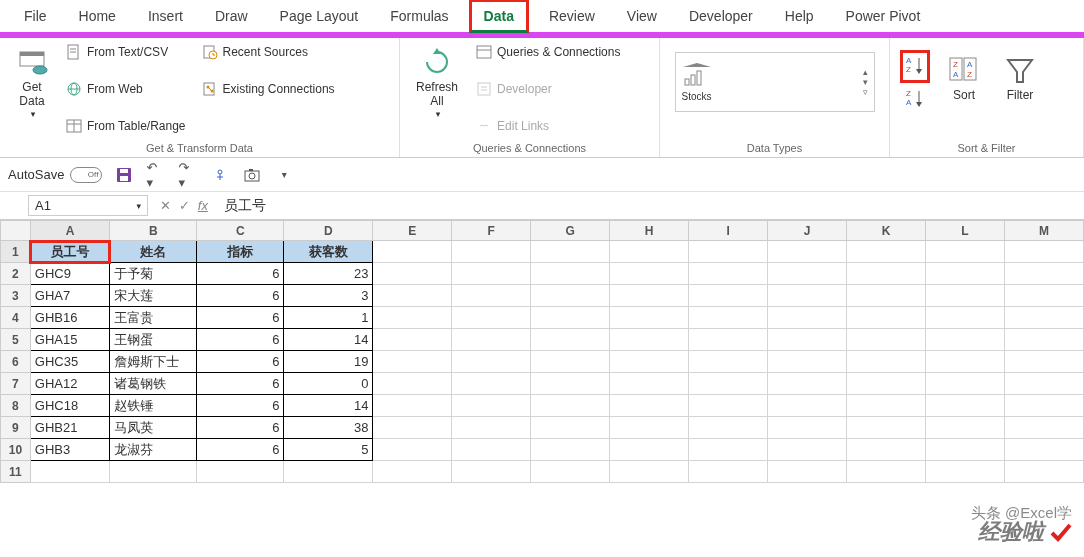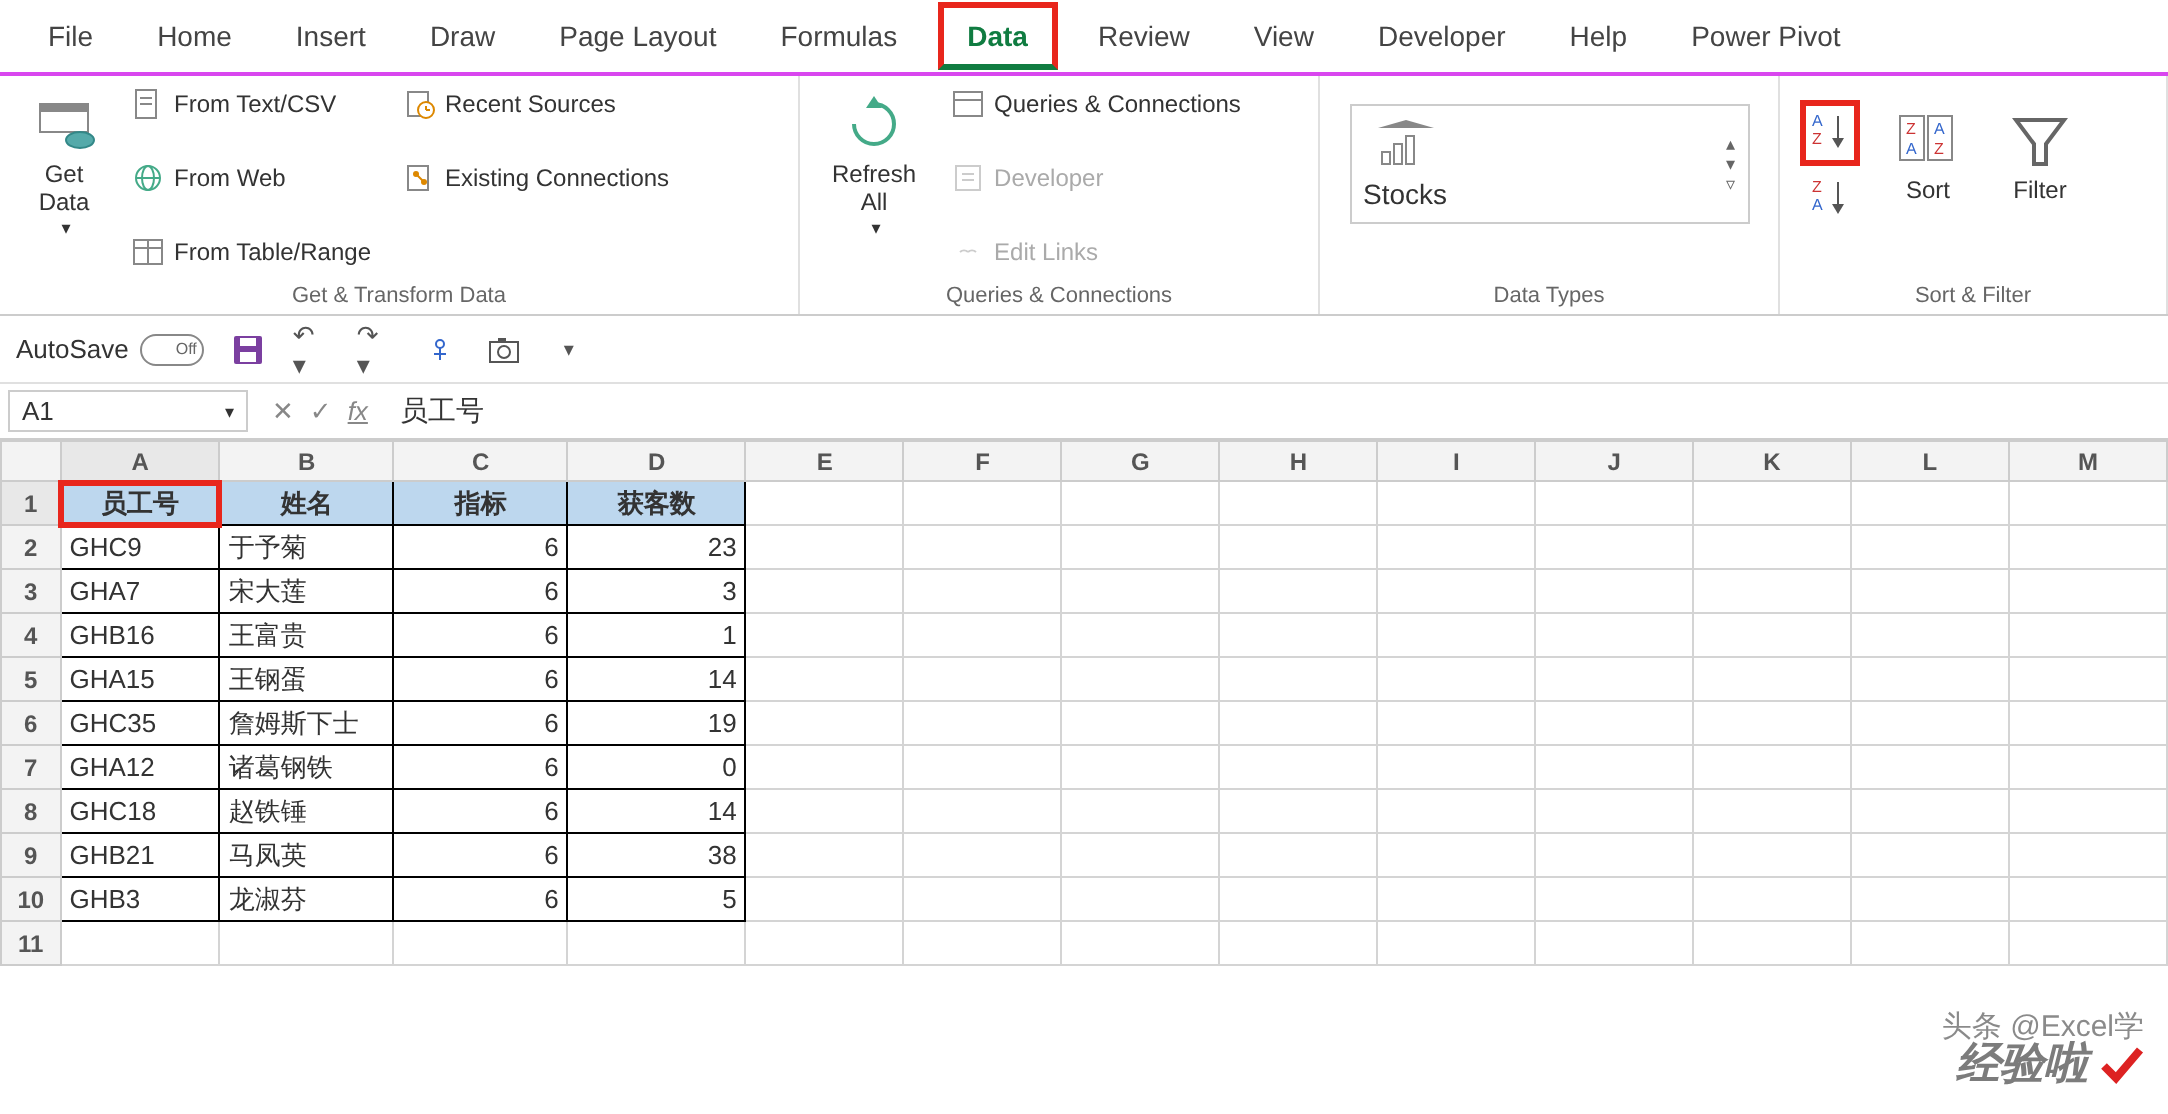--- a/index.html
+++ b/index.html
@@ -1,53 +1,53 @@
 <!DOCTYPE html>
 <html><head>
 <meta charset="utf-8">
 <style>
   * { box-sizing: border-box; margin: 0; padding: 0; font-family: "Segoe UI", Arial, sans-serif; }
   body { background: #fff; width: 1084px; height: 557px; overflow: hidden; font-size: 13px; color: #333; position: relative; }
   
   
-  .ribbon-tabs { display: flex; align-items: center; height: 38px; padding: 0 12px; border-bottom: 2px solid #d946ef; gap: 8px; }
+  .ribbon-tabs { display: flex; align-items: center; height: 38px; padding: 0 12px; border-bottom: 6px solid #d946ef; gap: 8px; }
   .ribbon-tab { padding: 6px 12px; cursor: pointer; color: #444; font-size: 14px; }
   .ribbon-tab.active { color: #107c41; border-bottom: 3px solid #107c41; font-weight: 600; }
   .red-box { border: 3px solid #e8261c; }
   
   
   .ribbon { display: flex; height: 120px; border-bottom: 1px solid #ccc; background: #fff; }
   .ribbon-group { display: flex; flex-direction: column; padding: 4px 10px 0 10px; border-right: 1px solid #e0e0e0; }
   .group-content { flex: 1; display: flex; align-items: flex-start; gap: 8px; }
   .group-label { text-align: center; font-size: 11px; color: #666; padding: 3px 0; }
   
   .big-btn { display: flex; flex-direction: column; align-items: center; justify-content: flex-start; padding: 4px 6px; cursor: pointer; text-align: center; font-size: 12px; line-height: 1.2; }
   .big-btn .icon { width: 32px; height: 32px; display: flex; align-items: center; justify-content: center; margin-bottom: 2px; }
   .big-btn .chev { font-size: 9px; margin-left: 2px; }
   
   .small-btn-col { display: flex; flex-direction: column; gap: 17px; }
   .small-btn { display: flex; align-items: center; gap: 5px; padding: 2px 4px; cursor: pointer; font-size: 12px; white-space: nowrap; }
   .small-btn .icon { width: 16px; height: 16px; display: inline-flex; align-items: center; justify-content: center; }
   .disabled { color: #aaa; }
   
   .datatype-gallery { display:flex; align-items:center; border:1px solid #ccc; height:60px; width:200px; padding:4px 6px; gap:10px; margin-top:10px;}
-  .dt-item { display:flex; flex-direction:column; align-items:center; font-size:14px; gap:2px;}
+  .dt-item { display:flex; flex-direction:column; align-items:center; font-size:10px; gap:2px;}
   .dt-handle { margin-left:auto; display:flex; flex-direction:column; gap:4px; color:#666; font-size:9px;}
   
   .sort-btns { display:flex; flex-direction:column; gap:4px; align-items:center; }
   .sort-az { border:3px solid #e8261c; padding:1px; }
   
   
   .qat-bar { display:flex; align-items:center; height:34px; padding:4px 8px; gap:12px; border-bottom:1px solid #e0e0e0; }
   .autosave { display:flex; align-items:center; gap:6px; font-size:13px; }
   .toggle { width:32px; height:16px; border:1px solid #888; border-radius:8px; display:flex; align-items:center; font-size:8px; justify-content:flex-end; padding:0 3px; color:#666;}
   .qat-icon { width:20px; height:20px; display:flex; align-items:center; justify-content:center; cursor:pointer; color:#555;}
   
   
-  .formula-bar { display:flex; align-items:center; height:28px; border-bottom:1px solid #ccc; }
+  .formula-bar { display:flex; align-items:center; height:28px; border-bottom:1px solid #ccc;padding-left:24px; }
   .name-box { width:120px; border:1px solid #ccc; margin:2px 4px; padding:2px 6px; display:flex; justify-content:space-between; align-items:center; font-size:13px;}
   .fb-btns { display:flex; gap:8px; padding:0 8px; color:#888; }
   .fx { font-style:italic;text-decoration:underline; }
   .formula-input { flex:1; padding:2px 8px; font-size:14px; }
   
   
   .grid-area { position:relative; }
   table.sheet { border-collapse:collapse; table-layout:fixed; }
   .colhdr, .rowhdr, .corner { background:#f3f3f3; border:1px solid #ccc; text-align:center; font-size:12px; color:#555; }
   .corner { width:30px; height:20px; }

